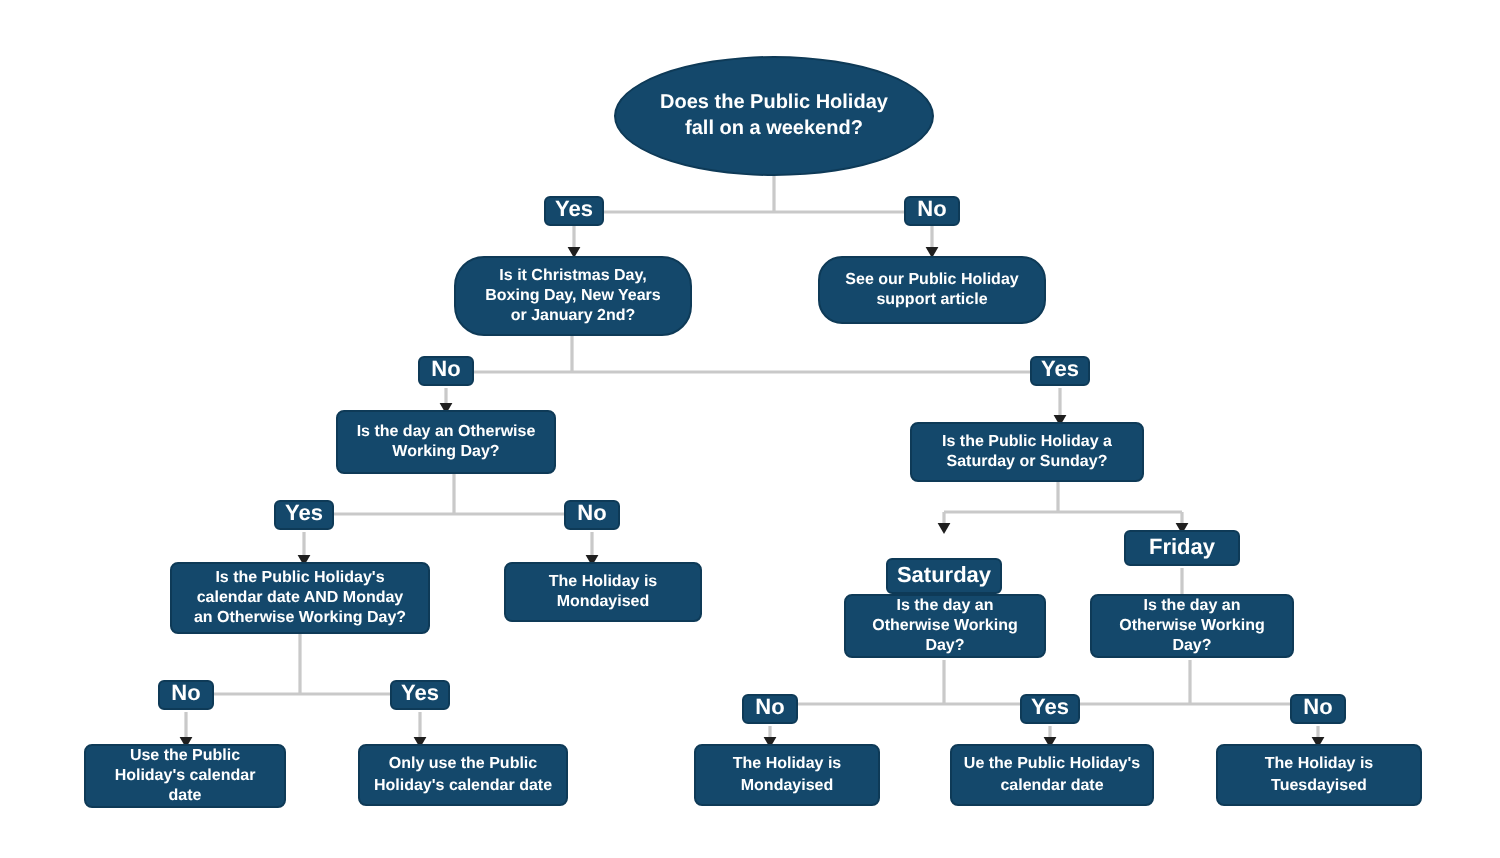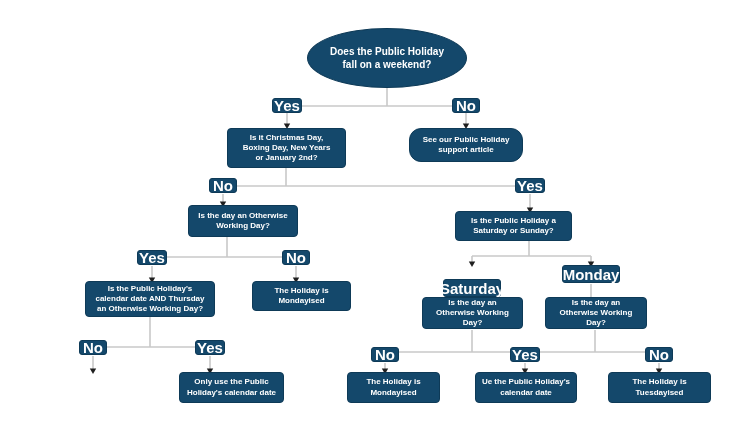--- a/index.html
+++ b/index.html
@@ -12,21 +12,21 @@
   .connectors polygon{fill:var(--arrow,#1f1f1f);}
   .node,.elabel,.ellipse{
     position:absolute;box-sizing:border-box;
     background:var(--node_fill,#14486b);
     border:1px solid var(--node_border,#0e3a57);
     color:var(--node_text,#ffffff);
     display:flex;align-items:center;justify-content:center;
     text-align:center;font-weight:bold;white-space:pre-line;
   }
   .node{border-radius:4px;font-size:8px;line-height:1.28;padding:1px 2px;}
-  .elabel{border-radius:3px;font-size:15px;line-height:1;padding:0 2px;}
+  .elabel{border-radius:3px;font-size:11px;line-height:1;padding:0 2px;}
   .ellipse{border-radius:50%;font-size:10px;line-height:1.3;}
 </style>
 </head>
 <body>
 
 <div class="canvas">
 
   <svg class="connectors" viewBox="0 0 750 429">
     <path class="line" d="M387,88 V106 M287,106 H466 M287,113 V125 M466,113 V125
       M286,168 V186 M223,186 H530 M223,194 V202 M530,194 V208
@@ -52,60 +52,63 @@
       <polygon points="655.8,368.5 662.2,368.5 659,374"></polygon>
     </g>
   </svg>
 
   <div class="ellipse" style="left:307px;top:28px;width:160px;height:60px;">Does the Public Holiday
 fall on a weekend?</div>
 
   <div class="elabel" style="left:272px;top:98px;width:30px;height:15px;">Yes</div>
   <div class="elabel" style="left:452px;top:98px;width:28px;height:15px;">No</div>
 
-  <div class="node" style="left:227px;top:128px;width:119px;height:40px;">Is it Christmas Day,
+  <div class="node" style="left:227px;top:128px;width:119px;height:40px;border-radius:15px;">Is it Christmas Day,
 Boxing Day, New Years
 or January 2nd?</div>
   <div class="node" style="left:409px;top:128px;width:114px;height:34px;border-radius:12px;">See our Public Holiday
 support article</div>
 
   <div class="elabel" style="left:209px;top:178px;width:28px;height:15px;">No</div>
   <div class="elabel" style="left:515px;top:178px;width:30px;height:15px;">Yes</div>
 
-  <div class="node" style="left:188px;top:205px;width:110px;height:32px;">Is the day an Otherwise
+  <div class="node" style="left:168px;top:205px;width:110px;height:32px;">Is the day an Otherwise
 Working Day?</div>
   <div class="node" style="left:455px;top:211px;width:117px;height:30px;">Is the Public Holiday a
 Saturday or Sunday?</div>
 
   <div class="elabel" style="left:137px;top:250px;width:30px;height:15px;">Yes</div>
   <div class="elabel" style="left:282px;top:250px;width:28px;height:15px;">No</div>
 
   <div class="node" style="left:85px;top:281px;width:130px;height:36px;">Is the Public Holiday's
-calendar date AND Thursday
+calendar date AND Monday
 an Otherwise Working Day?</div>
   <div class="node" style="left:252px;top:281px;width:99px;height:30px;">The Holiday is
 Mondayised</div>
 
   <div class="elabel" style="left:443px;top:279px;width:58px;height:18px;">Saturday</div>
-  <div class="elabel" style="left:562px;top:265px;width:58px;height:18px;">Monday</div>
+  <div class="elabel" style="left:562px;top:265px;width:58px;height:18px;">Friday</div>
 
   <div class="node" style="left:422px;top:297px;width:101px;height:32px;">Is the day an
 Otherwise Working
 Day?</div>
   <div class="node" style="left:545px;top:297px;width:102px;height:32px;">Is the day an
 Otherwise Working
 Day?</div>
 
   <div class="elabel" style="left:79px;top:340px;width:28px;height:15px;">No</div>
   <div class="elabel" style="left:195px;top:340px;width:30px;height:15px;">Yes</div>
 
   <div class="elabel" style="left:371px;top:347px;width:28px;height:15px;">No</div>
   <div class="elabel" style="left:510px;top:347px;width:30px;height:15px;">Yes</div>
   <div class="elabel" style="left:645px;top:347px;width:28px;height:15px;">No</div>
 
+  <div class="node" style="left:42px;top:372px;width:101px;height:32px;">Use the Public
+Holiday's calendar
+date</div>
   <div class="node" style="left:179px;top:372px;width:105px;height:31px;">Only use the Public
 Holiday's calendar date</div>
   <div class="node" style="left:347px;top:372px;width:93px;height:31px;">The Holiday is
 Mondayised</div>
   <div class="node" style="left:475px;top:372px;width:102px;height:31px;">Ue the Public Holiday's
 calendar date</div>
   <div class="node" style="left:608px;top:372px;width:103px;height:31px;">The Holiday is
 Tuesdayised</div>
 
 </div>

